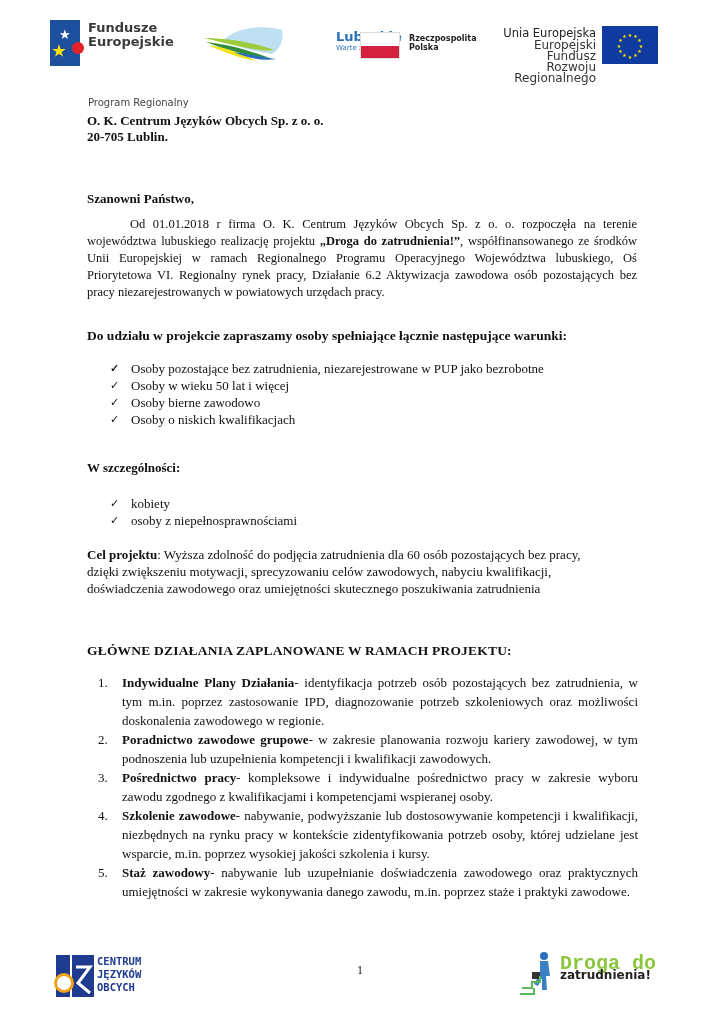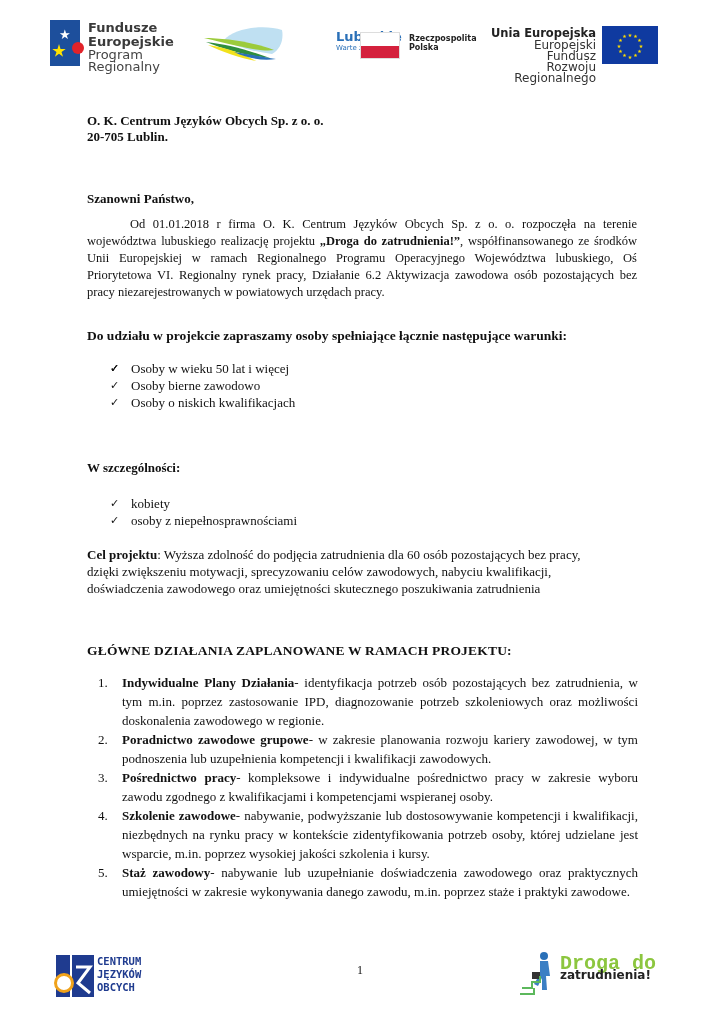--- a/index.html
+++ b/index.html
@@ -7,37 +7,37 @@
 
   
   .hdr { position: absolute; top: 14px; left: 0; width: 724px; height: 60px; }
   .fe-logo { position: absolute; left: 48px; top: 4px; width: 150px; height: 52px; }
   .fe-flag { position: absolute; left: 2px; top: 2px; width: 30px; height: 46px; background: #1d4f9c; }
   .fe-flag .star { position: absolute; left: 9px; top: 8px; color: #fff; font-size: 13px; line-height: 13px; font-family: "DejaVu Sans", sans-serif; }
   .fe-flag .ystar { position: absolute; left: 2px; top: 24px; width: 14px; height: 14px; background: #ffe300; clip-path: polygon(50% 0%,61% 35%,98% 35%,68% 57%,79% 91%,50% 70%,21% 91%,32% 57%,2% 35%,39% 35%); }
   .fe-flag .rdot { position: absolute; left: 22px; top: 22px; width: 12px; height: 12px; border-radius: 50%; background: #e2232a; }
   .fe-text { position: absolute; left: 40px; top: 3px; font-family: "DejaVu Sans", sans-serif; color: #333; }
   .fe-text .l1 { font-size: 13px; font-weight: bold; line-height: 14px; color: #3a3a3a; }
-  .fe-text .l3 { font-size: 13px; line-height: 12px; color: #444; }
+  .fe-text .l3 { font-size: 10px; line-height: 12px; color: #444; margin-top: 48px; }
 
   .lb-logo { position: absolute; left: 204px; top: 10px; width: 140px; height: 44px; }
   .lb-shape { position: absolute; left: 0; top: 0; width: 80px; height: 38px; }
   .lb-text { position: absolute; left: 84px; top: 6px; font-family: "DejaVu Sans", sans-serif; color: #2a70b8; margin-left: 48px; }
   .lb-text .t1 { font-size: 13px; font-weight: bold; line-height: 14px; }
   .lb-text .t2 { font-size: 7px; line-height: 9px; }
 
   .pl-logo { position: absolute; left: 360px; top: 16px; width: 120px; height: 32px; }
   .pl-flag { position: absolute; left: 0; top: 2px; width: 40px; height: 27px; border: 1px solid #ddd; box-sizing: border-box; }
   .pl-flag .w { height: 50%; background: #fff; }
   .pl-flag .r { height: 50%; background: #d4213d; }
   .pl-text { position: absolute; left: 49px; top: 4px; font-family: "DejaVu Sans", sans-serif; font-size: 8px; line-height: 9px; color: #222; font-weight: bold; }
 
   .ue-logo { position: absolute; left: 488px; top: 10px; width: 170px; height: 44px; }
   .ue-text { position: absolute; right: 62px; top: 2px; text-align: right; font-family: "DejaVu Sans", sans-serif; color: #222; }
-  .ue-text .u1 { font-size: 11.5px; font-weight: bold; line-height: 14px; }
+  .ue-text .u1 { font-size: 11.5px; font-weight: normal; line-height: 14px; }
   .ue-text .u2 { font-size: 12px; line-height: 11px; color: #333; }
   .eu-flag { position: absolute; right: 0; top: 2px; width: 56px; height: 38px; background: #0f3aa0; }
   .eu-flag svg { width: 56px; height: 38px; display: block; }
 
   
   .addr { position: absolute; left: 87px; top: 113px; font-size: 13px; font-weight: bold; line-height: 16px; }
   .greet { position: absolute; left: 87px; top: 191px; font-size: 13px; font-weight: bold; }
   .intro { position: absolute; left: 87px; top: 216px; width: 550px; font-size: 12.5px; line-height: 17px; text-align: justify; }
   .intro .ind { display: inline-block; width: 43px; }
   .sec-title { position: absolute; left: 87px; font-size: 13.5px; font-weight: bold; }
@@ -132,21 +132,21 @@
   <div>20-705 Lublin.</div>
 </div>
 
 <div class="greet">Szanowni Państwo,</div>
 
 <div class="intro"><span class="ind"></span><span>Od 01.01.2018 r firma O. K. Centrum Języków Obcych Sp. z o. o. rozpoczęła na terenie województwa lubuskiego realizację projektu </span><b>„Droga do zatrudnienia!”</b><span>, współfinansowanego ze środków Unii Europejskiej w ramach Regionalnego Programu Operacyjnego Województwa lubuskiego, Oś Priorytetowa VI. Regionalny rynek pracy, Działanie 6.2 Aktywizacja zawodowa osób pozostających bez pracy niezarejestrowanych w powiatowych urzędach pracy.</span></div>
 
 <div class="sec-title" style="top:328px;">Do udziału w projekcie zapraszamy osoby spełniające łącznie następujące warunki:</div>
 <ul class="checks" style="top:360px;">
   <li><span class="ck">✓</span></li>
-  <li><span class="ck">✓</span></li>
+  <li><span class="ck">✓</span><span>Osoby pozostające bez zatrudnienia, niezarejestrowane w PUP jako bezrobotne</span></li>
   <li><span class="ck">✓</span><span>Osoby w wieku 50 lat i więcej</span></li>
   <li><span class="ck">✓</span><span>Osoby bierne zawodowo</span></li>
   <li><span class="ck">✓</span><span>Osoby o niskich kwalifikacjach</span></li>
 </ul>
 
 <div class="sec-title" style="top:460px; font-size:13px;">W szczególności:</div>
 <ul class="checks" style="top:495px;">
   <li><span class="ck">✓</span><span>kobiety</span></li>
   <li><span class="ck">✓</span><span>osoby z niepełnosprawnościami</span></li>
 </ul>

